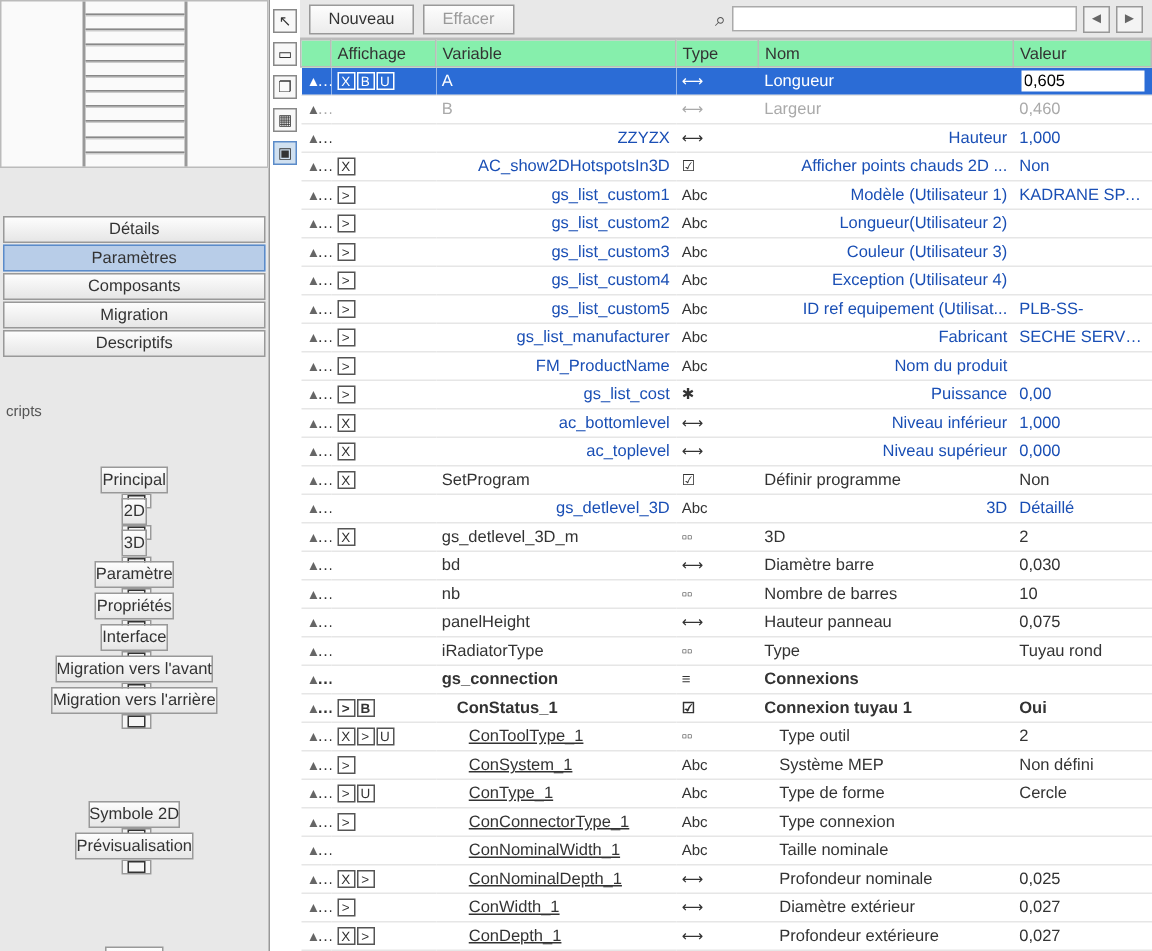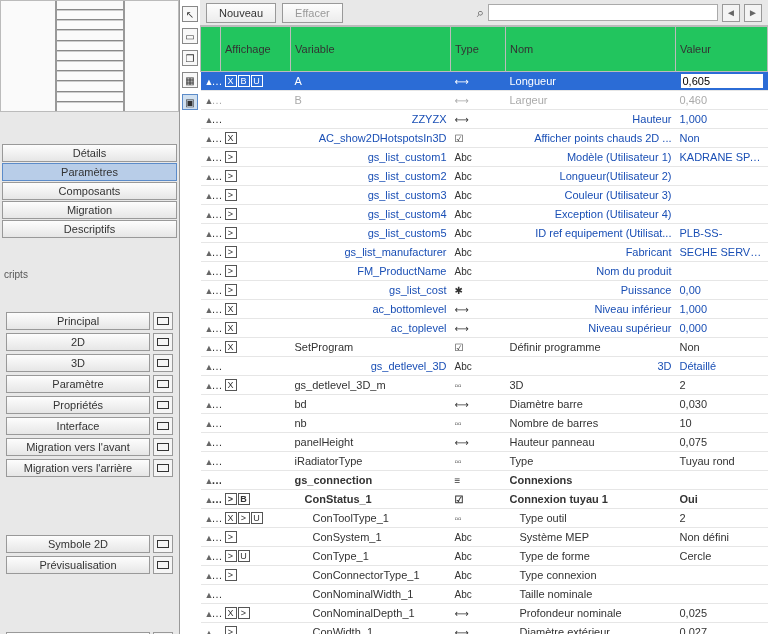--- a/index.html
+++ b/index.html
@@ -5,59 +5,59 @@
   * { box-sizing: border-box; margin: 0; padding: 0; }
   body { font-family: Tahoma, Arial, sans-serif; font-size: 11px; color: #333; background: #fff; width: 768px; height: 634px; overflow: hidden; }
   .root { display: flex; height: 634px; }
   .left-panel { width: 180px; background: #e8e8e8; border-right: 1px solid #999; display:flex; flex-direction:column;gap:27px; }
   .preview { width: 100%; height: 130px; background: #fafafa; border: 1px solid #bbb; margin-bottom:4px; display:flex; align-items:center; justify-content:center; }
   .radiator { width:70px; height:110px; border-left:2px solid #999; border-right:2px solid #999; display:flex; flex-direction:column; justify-content:space-around; padding:4px 0;}
   .radiator div { height:2px; background:#ccc; border-top:1px solid #888;}
   .nav-btn { background: linear-gradient(#fdfdfd,#e6e6e6); border:1px solid #999; height:18px; line-height:16px; text-align:center; margin:1px 2px; font-size:11px; cursor:pointer;}
   .nav-btn.selected { background:#b8cde8; border:1px solid #5b8bc9;}
   .sect-label { font-size:10px; color:#555; padding:3px 4px;}
-  .script-row { display:flex; align-items:center; justify-content:space-between; padding:0 4px; height:20px; margin:1px 2px;}
+  .script-row { display:flex; align-items:center; justify-content:space-between; padding:0 4px; height:20px; margin:1px 2px;flex-direction:column;}
   .script-row .lbl { flex:1; text-align:center; background:linear-gradient(#fdfdfd,#e6e6e6); border:1px solid #999; height:18px; line-height:16px; font-size:11px; cursor:pointer;}
   .script-row .ico { width:20px; height:18px; border:1px solid #999; margin-left:3px; background:#f5f5f5; display:flex; align-items:center; justify-content:center;}
   .script-row .ico span{width:12px;height:8px;border:1px solid #333;display:block;}
   .tool-col { width:20px; display:flex; flex-direction:column; align-items:center; padding-top:6px; gap:6px;}
   .tool-col .t { width:16px; height:16px; border:1px solid #888; background:#f8f8f8; font-size:10px; display:flex; align-items:center; justify-content:center;}
   .tool-col .t.active{background:#d0e0f0; border-color:#5b8bc9;}
   .main { flex:1; display:flex; flex-direction:column; }
   .toolbar { height:26px; background:#e8e8e8; border-bottom:1px solid #bbb; display:flex; align-items:center; padding:0 6px; gap:6px;}
   .tbtn { background:linear-gradient(#fdfdfd,#ececec); border:1px solid #999; height:20px; padding:0 12px; font-size:11px; line-height:18px; cursor:pointer;}
   .tbtn.disabled{color:#999;}
   .search { flex:1; display:flex; justify-content:flex-end; align-items:center; gap:4px;}
   .search-icon{font-size:13px;color:#555;}
   .search input{width:230px; height:17px; border:1px solid #aaa; padding:0 3px; font-size:11px;}
   .navbtn{width:18px;height:18px;border:1px solid #999;background:#f4f4f4;display:flex;align-items:center;justify-content:center;font-size:10px;color:#666;cursor:pointer;}
   .grid { flex:1; overflow:auto; }
   table { width:100%; border-collapse:collapse; table-layout:fixed;}
-  thead th { background:#22c55e; border:1px solid #bbb; font-weight:normal; font-size:11px; text-align:left; padding:16px 4px; height:18px; color:#333;}
+  thead th { background:#86efac; border:1px solid #bbb; font-weight:normal; font-size:11px; text-align:left; padding:2px 4px; height:18px; color:#333;}
   tbody td { border-bottom:1px solid #e6e6e6; padding:0 4px; height:19px; font-size:11px; white-space:nowrap; overflow:hidden; text-overflow:ellipsis;}
   tbody tr.selected td { background:#2b6cd6; color:#fff;}
   tbody tr.selected td input{background:#fff;color:#000;border:1px solid #2b6cd6;width:100%;height:16px;font-size:11px;padding:0 2px;}
   tbody tr.greyed td { color:#aaa;}
   tbody tr.blue td.var, tbody tr.blue td.nameCol{ color:#1a4fb5;text-align:right;}
   tbody tr.blue td.valCol{color:#1a4fb5;}
   tbody tr.boldrow td { font-weight:bold;}
   .col-aff{width:70px;}
   .col-var{width:160px;}
   .col-type{width:55px;}
   .col-nom{width:170px;}
   .col-val{}
   .iconcell{display:flex;gap:1px;align-items:center;}
   .mi{width:12px;height:12px;border:1px solid #555;display:inline-flex;align-items:center;justify-content:center;font-size:9px;line-height:1;background:#fff;}
   tbody tr.selected .mi{border-color:#fff;background:transparent;color:#fff;}
   .updn{font-size:9px;color:#666;letter-spacing:-2px;}
   tbody tr.selected .updn{color:#fff;}
   .typeico{font-size:10px;color:#333;}
   tbody tr.selected .typeico{color:#fff;}
   .indent1{padding-left:14px !important;}
-  .indent2{padding-left:22px !important;}
+  .indent2{padding-left:22px !important;text-decoration:underline;}
 </style>
 </head>
 <body>
 
 <div class="root">
   <div class="left-panel">
     <div class="preview">
       <div class="radiator">
         <div></div>
           <div></div>

